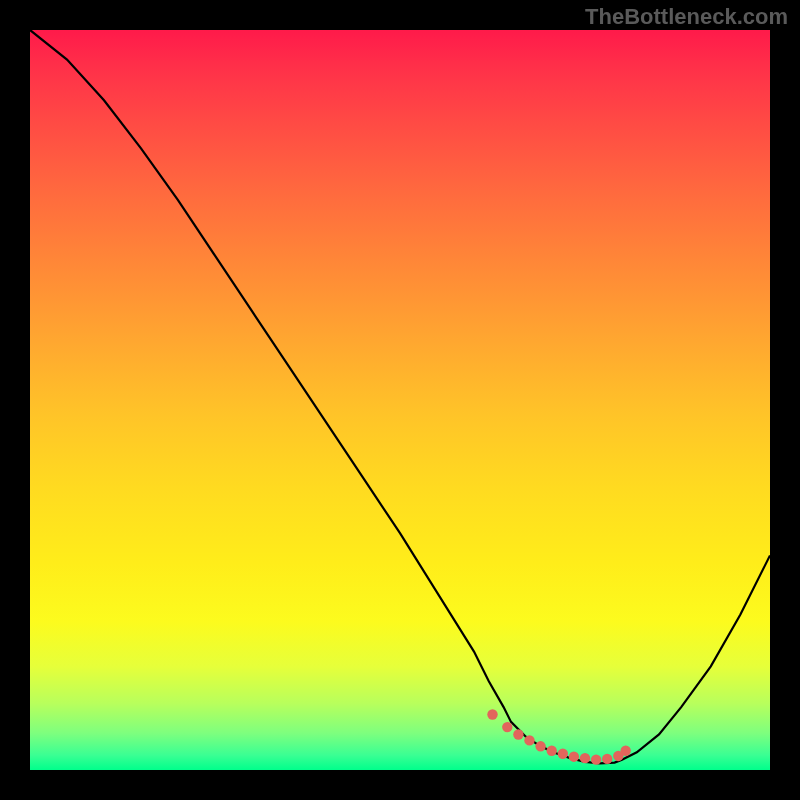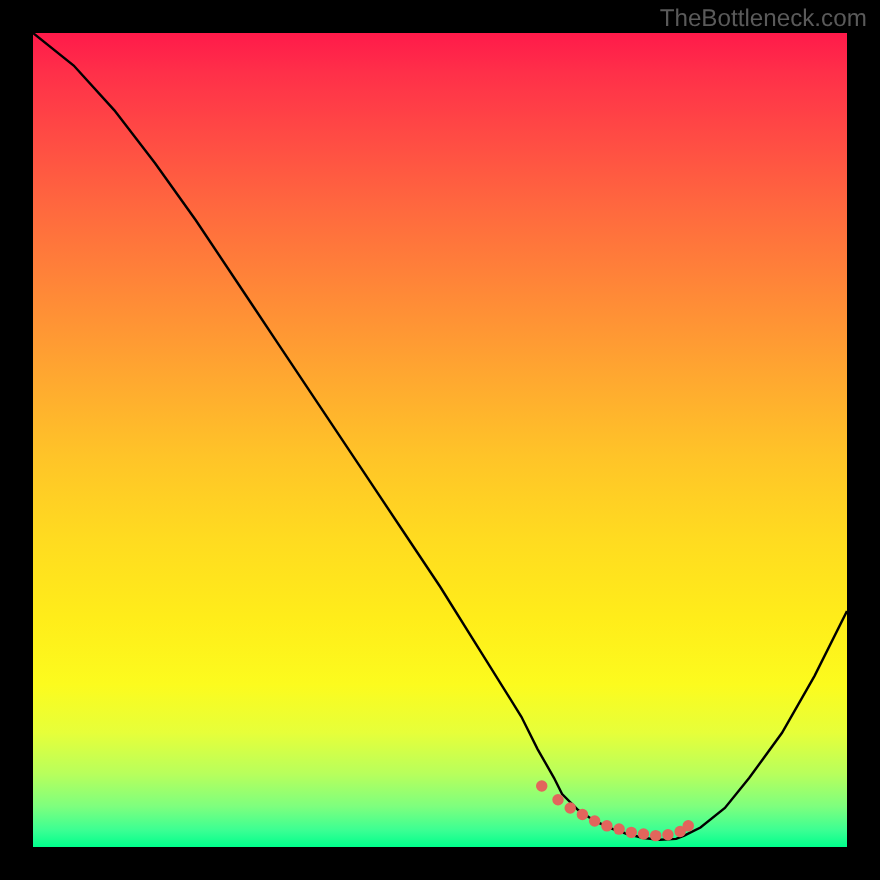--- a/index.html
+++ b/index.html
@@ -9,21 +9,21 @@
     background: #000;
     position: relative;
     font-family: Arial, sans-serif;
   }
   .watermark {
     position: absolute;
     top: 4px;
     right: 12px;
     color: #5a5a5a;
     font-size: 22px;
-    font-weight: 400;
+    font-weight: 700;
     z-index: 10;
   }
   .plot-area {
     position: absolute;
     left: 30px;
     top: 30px;
     width: 740px;
     height: 740px;
     overflow: hidden;
   }

